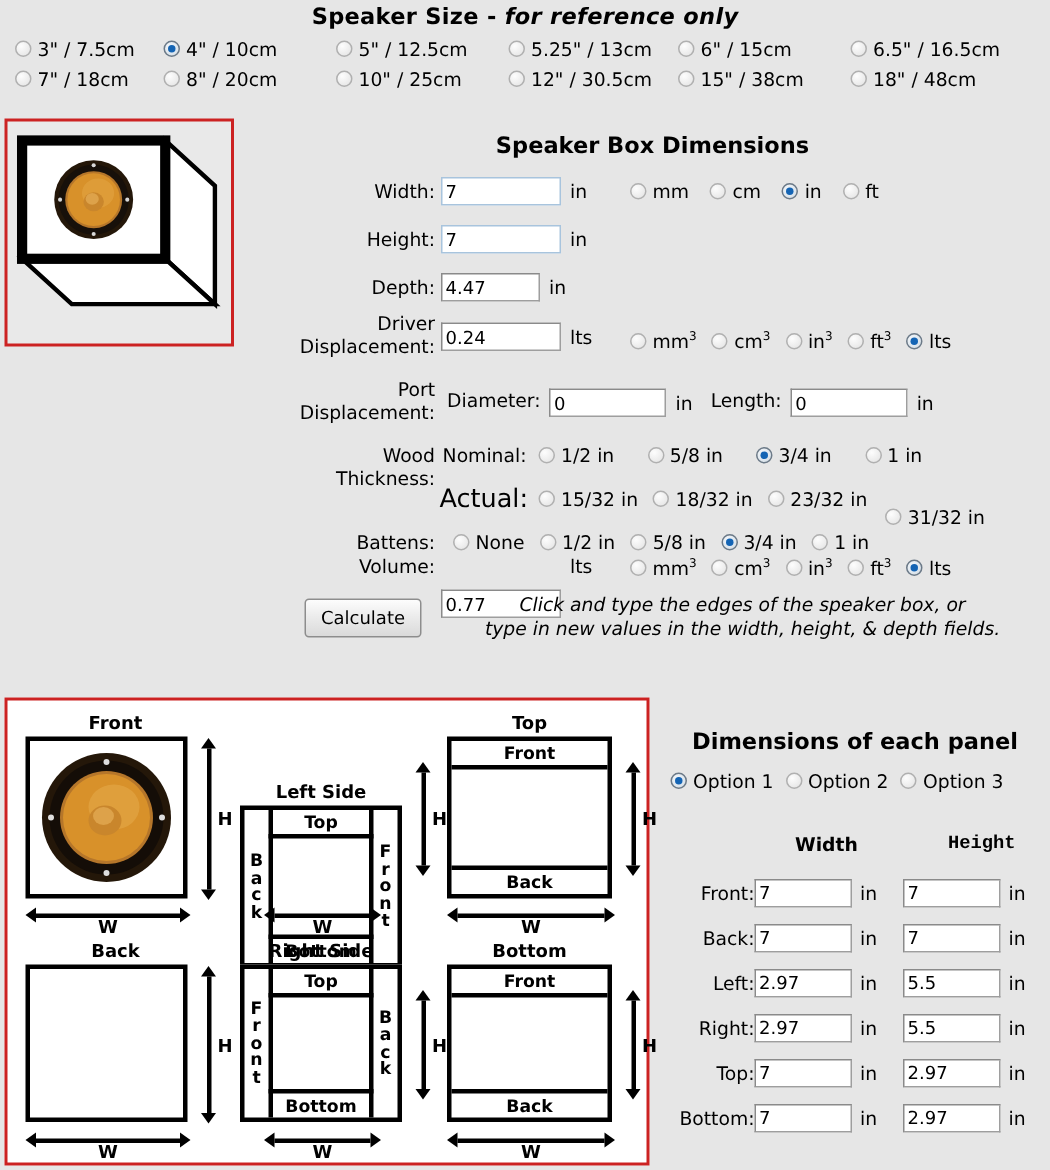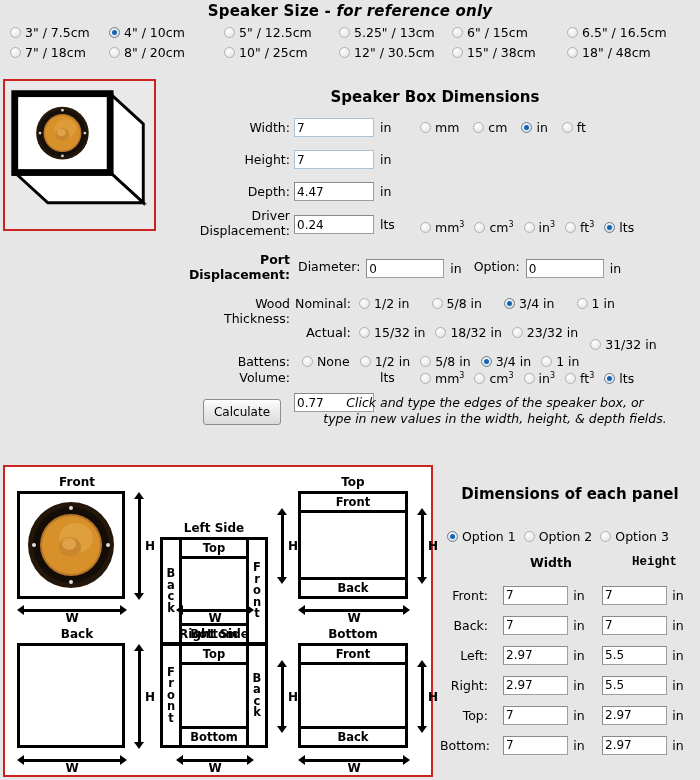--- a/index.html
+++ b/index.html
@@ -215,40 +215,39 @@
     position: absolute;
     left: 440px; top: 485px; width: 260px;
     text-align: center;
     font-size: 15px;
     font-weight: bold;
   }
   #panel-options {
     position: absolute;
     left: 447px; top: 513px;
     display: flex;
-    margin-top: 16px;
   }
   #panel-options .ropt { margin-right: 8px; }
   #wh-head {
     position: absolute;
     left: 440px; top: 555px;
     width: 260px;
     font-weight: bold;
     font-size: 12.5px;
   }
   #wh-head .w { position: absolute; left: 90px; }
   #wh-head .h { position: absolute; left: 192px; font-family: Liberation Mono, monospace; }
   #panel-table { position: absolute; left: 440px; top: 580px; }
   .prow {
     display: flex; align-items: center;
     height: 30px;
   }
   .prow .nm {
     width: 63px; text-align: right;
-    font-size: 12.5px; padding-right: 15px;
+    font-size: 12.5px; padding-right: 0;
   }
   .prow .inp { width: 65px; }
   .prow .u { width: 22px; text-align: center; font-size: 12.5px; }
 </style>
 </head>
 <body>
 
 <div id="speaker-size-title">
   <span>Speaker Size - </span><i>for reference only</i>
 </div>
@@ -357,21 +356,21 @@
   </div>
 
 <div class="frow" style="left:230px; top:150px;">
   <div class="flabel" style="width:60px; line-height:19px;">Height:</div>
   <input class="inp focus" style="width: 80px; margin-left: 4px;" value="7">
   <span class="unit">in</span>
 </div>
 
 <div class="frow" style="left:230px; top:182px;">
   <div class="flabel" style="width:60px; line-height:19px;">Depth:</div>
-  <input class="inp" style="width: 80px; margin-left: 4px;" value="4.47">
+  <input class="inp" style="width: 66px; margin-left: 4px;" value="4.47">
   <span class="unit">in</span>
 </div>
 
 <div class="frow" style="left:180px; top:208px;">
   <div class="flabel" style="width:110px;">
     <div>Driver</div>
     <div>Displacement:</div>
   </div>
   <input class="inp" style="width: 80px; margin-left: 4px; margin-top: 7px;" value="0.24">
   <span class="unit" style="margin-top:7px;">lts</span>
@@ -393,28 +392,28 @@
       <span class="radio"></span>
       <span class="lbl">ft<sup>3</sup></span>
     </span>
     <span class="ropt" style="margin-right: 10px;">
       <span class="radio on"></span>
       <span class="lbl">lts</span>
     </span>
   </div>
 
 <div class="frow" style="left:180px; top:252px;">
-  <div class="flabel" style="width:110px;font-weight:bold;">
+  <div class="flabel" style="width:110px;">
     <div>Port</div>
     <div>Displacement:</div>
   </div>
   <span style="margin-left:8px; margin-top:7px; font-size:12.5px;">Diameter:</span>
   <input class="inp" style="width: 78px; margin-left: 6px; margin-top: 7px;" value="0">
   <span class="unit" style="margin-top:7px;">in</span>
-  <span style="margin-left:12px; margin-top:7px; font-size:12.5px;">Option:</span>
+  <span style="margin-left:12px; margin-top:7px; font-size:12.5px;">Length:</span>
   <input class="inp" style="width: 78px; margin-left: 6px; margin-top: 7px;" value="0">
   <span class="unit" style="margin-top:7px;">in</span>
 </div>
 
 <div class="frow" style="left:180px; top:296px;">
   <div class="flabel" style="width:110px;">
     <div>Wood</div>
     <div>Thickness:</div>
   </div>
 </div>
@@ -433,21 +432,21 @@
         <span class="radio on"></span>
         <span class="lbl">3/4 in</span>
       </span>
       <span class="ropt" style="margin-right: 22px;">
         <span class="radio"></span>
         <span class="lbl">1 in</span>
       </span>
     </span>
 </div>
 <div style="position:absolute; left:293px; top:313px; display:flex; align-items:center;">
-  <span style="font-size:13px; width:58px; text-align:right;">Actual:</span>
+  <span style="font-size:17px; width:58px; text-align:center;">Actual:</span>
   <span style="margin-left:8px; display:flex;" id="wood-actual">
       <span class="ropt" style="margin-right: 10px;">
         <span class="radio"></span>
         <span class="lbl">15/32 in</span>
       </span>
       <span class="ropt" style="margin-right: 10px;">
         <span class="radio"></span>
         <span class="lbl">18/32 in</span>
       </span>
       <span class="ropt" style=" justify-content: center;">

